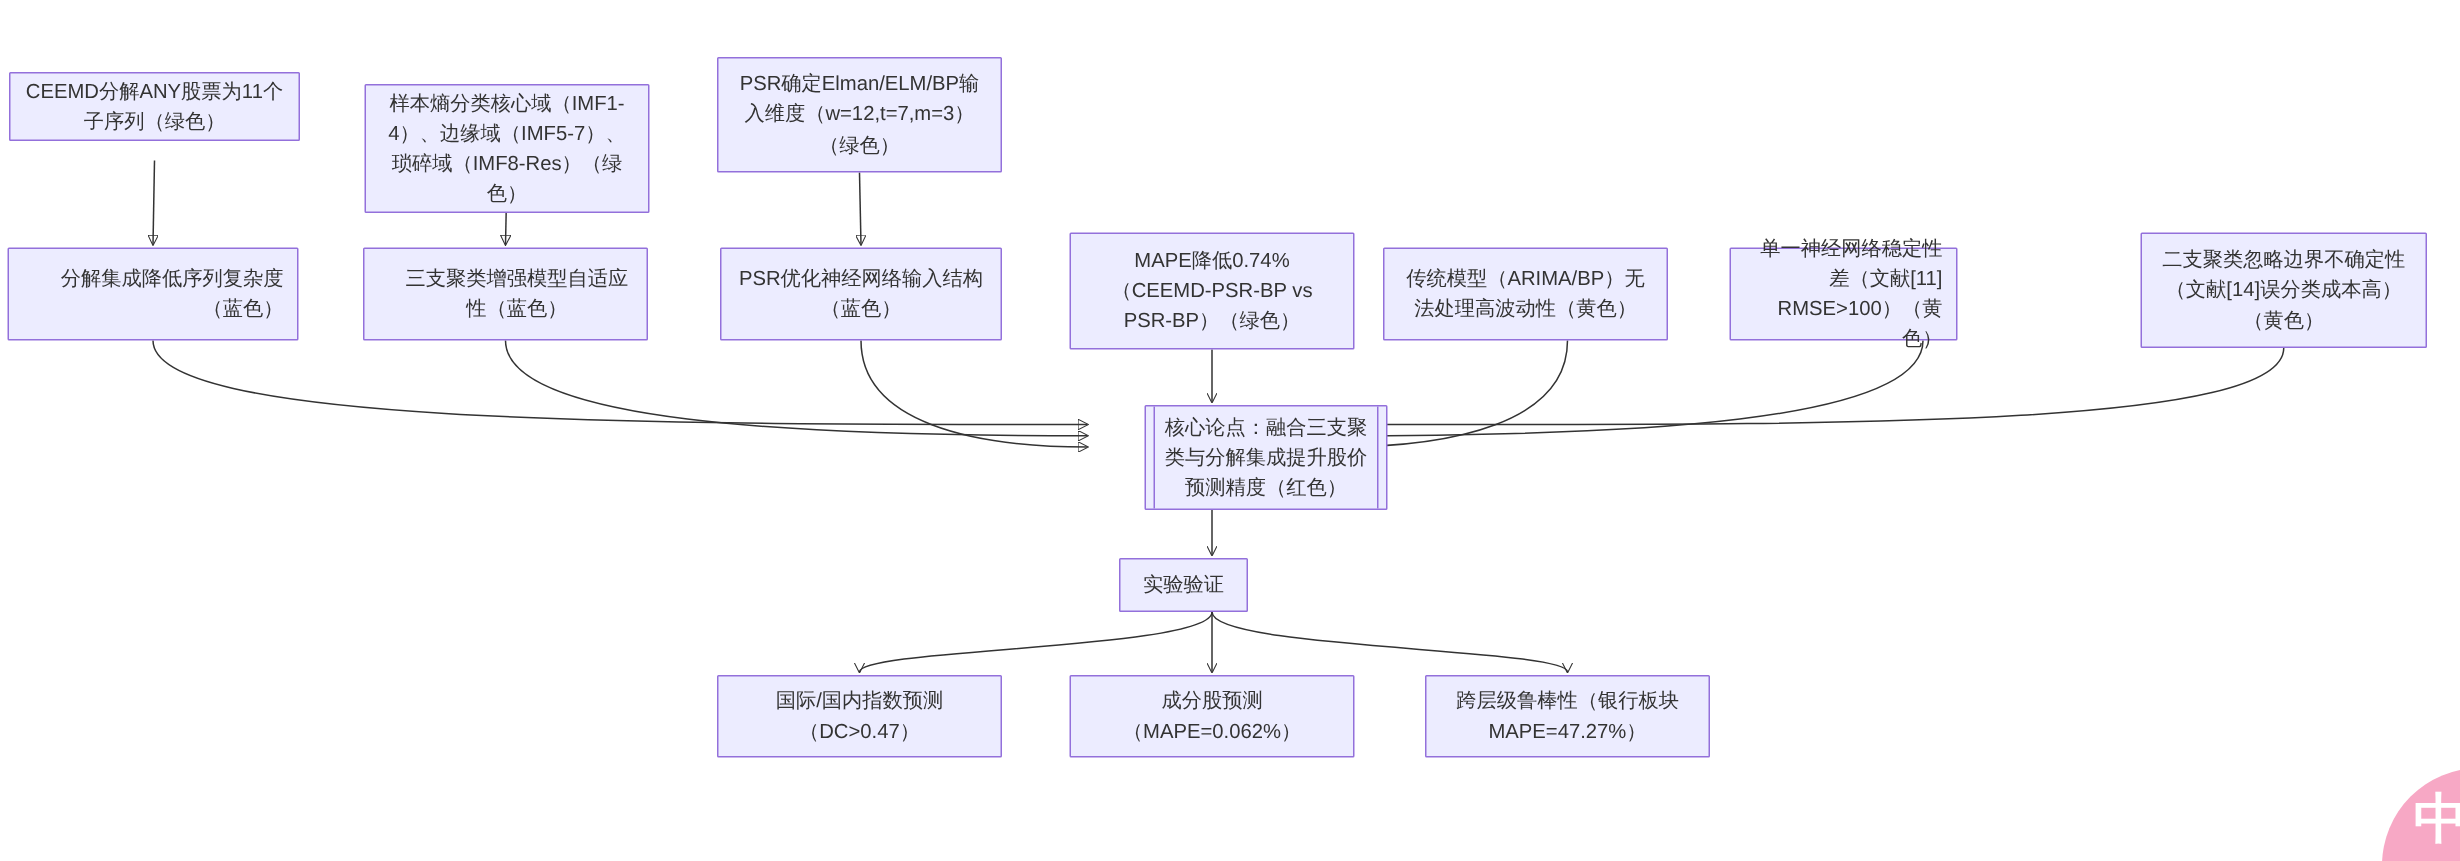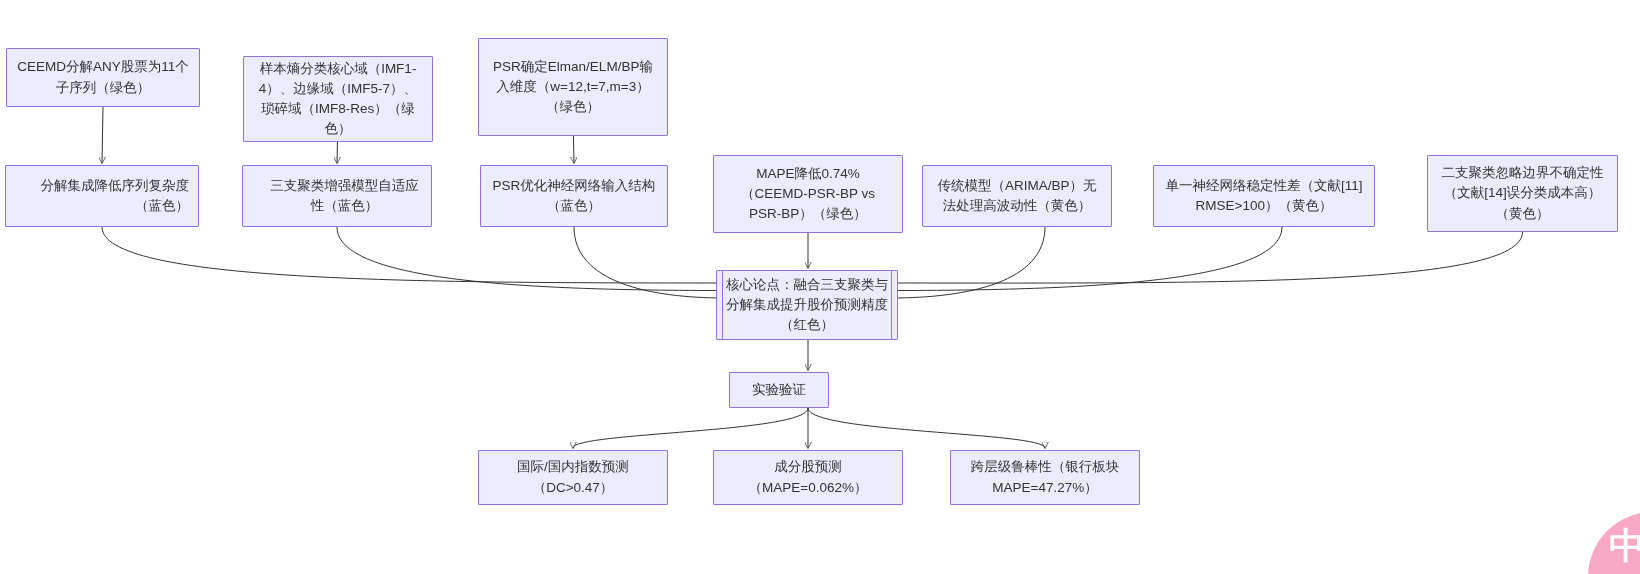--- a/index.html
+++ b/index.html
@@ -42,54 +42,54 @@
       <path d="M808,233L808,268" marker-end="url(#arrow)"></path>
       <path d="M1522.5,232C1522.5,287,1206.75,283,891,283" marker-end="url(#arrow)"></path>
       <path d="M1282,227C1282,282,1086.5,290.5,891,290.5" marker-end="url(#arrow)"></path>
       <path d="M1045,227C1045,282,968,298,891,298" marker-end="url(#arrow)"></path>
       <path d="M808,340L808,370" marker-end="url(#arrow)"></path>
       <path d="M808,408C808,433,573,432,573,448" marker-end="url(#arrow)"></path>
       <path d="M808,408L808,448" marker-end="url(#arrow)"></path>
       <path d="M808,408C808,433,1045,432,1045,448" marker-end="url(#arrow)"></path>
     </svg>
   <div id="nodes">
-      <div class="node" style="left: 6px; top: 48px; width: 194px; height: 59px; text-align: center;">
+      <div class="node" style="left: 6px; top: 48px; width: 194px; height: 46px; text-align: center;">
         <span>CEEMD分解ANY股票为11个子序列（绿色）</span>
       </div>
       <div class="node" style="left: 243px; top: 56px; width: 190px; height: 86px;">
         <span>样本熵分类核心域（IMF1-4）、边缘域（IMF5-7）、琐碎域（IMF8-Res）（绿色）</span>
       </div>
-      <div class="node" style="left: 478px; top: 38px; width: 190px; height: 98px;">
+      <div class="node" style="left: 478px; top: 38px; width: 190px; height: 77px;">
         <span>PSR确定Elman/ELM/BP输入维度（w=12,t=7,m=3）（绿色）</span>
       </div>
       <div class="node" style="left: 5px; top: 165px; width: 194px; height: 62px; text-align: right;">
         <span>分解集成降低序列复杂度（蓝色）</span>
       </div>
       <div class="node" style="left: 242px; top: 165px; width: 190px; height: 62px; padding-left: 24px;">
         <span>三支聚类增强模型自适应性（蓝色）</span>
       </div>
       <div class="node" style="left: 480px; top: 165px; width: 188px; height: 62px;">
         <span>PSR优化神经网络输入结构（蓝色）</span>
       </div>
       <div class="node" style="left: 713px; top: 155px; width: 190px; height: 78px; justify-content: flex-end;">
         <span>MAPE降低0.74%（CEEMD-PSR-BP vs PSR-BP）（绿色）</span>
       </div>
       <div class="node" style="left: 922px; top: 165px; width: 190px; height: 62px;">
         <span>传统模型（ARIMA/BP）无法处理高波动性（黄色）</span>
       </div>
-      <div class="node" style="left: 1153px; top: 165px; width: 222px; height: 62px;">
+      <div class="node" style="left: 1153px; top: 165px; width: 152px; height: 62px; text-align: right;">
         <span>单一神经网络稳定性差（文献[11] RMSE&gt;100）（黄色）</span>
       </div>
       <div class="node" style="left: 1427px; top: 155px; width: 191px; height: 77px;">
         <span>二支聚类忽略边界不确定性（文献[14]误分类成本高）（黄色）</span>
       </div>
-      <div class="node subroutine" style="left: 716px; top: 270px; width: 182px; height: 70px;">
+      <div class="node subroutine" style="left: 763px; top: 270px; width: 162px; height: 70px;">
         <span>核心论点：融合三支聚类与分解集成提升股价预测精度（红色）</span>
       </div>
-      <div class="node" style="left: 729px; top: 372px; width: 100px; height: 36px;">
+      <div class="node" style="left: 746px; top: 372px; width: 86px; height: 36px;">
         <span>实验验证</span>
       </div>
       <div class="node" style="left: 478px; top: 450px; width: 190px; height: 55px;">
         <span>国际/国内指数预测（DC&gt;0.47）</span>
       </div>
       <div class="node" style="left: 713px; top: 450px; width: 190px; height: 55px; justify-content: flex-end;">
         <span>成分股预测（MAPE=0.062%）</span>
       </div>
       <div class="node" style="left: 950px; top: 450px; width: 190px; height: 55px;">
         <span>跨层级鲁棒性（银行板块 MAPE=47.27%）</span>

